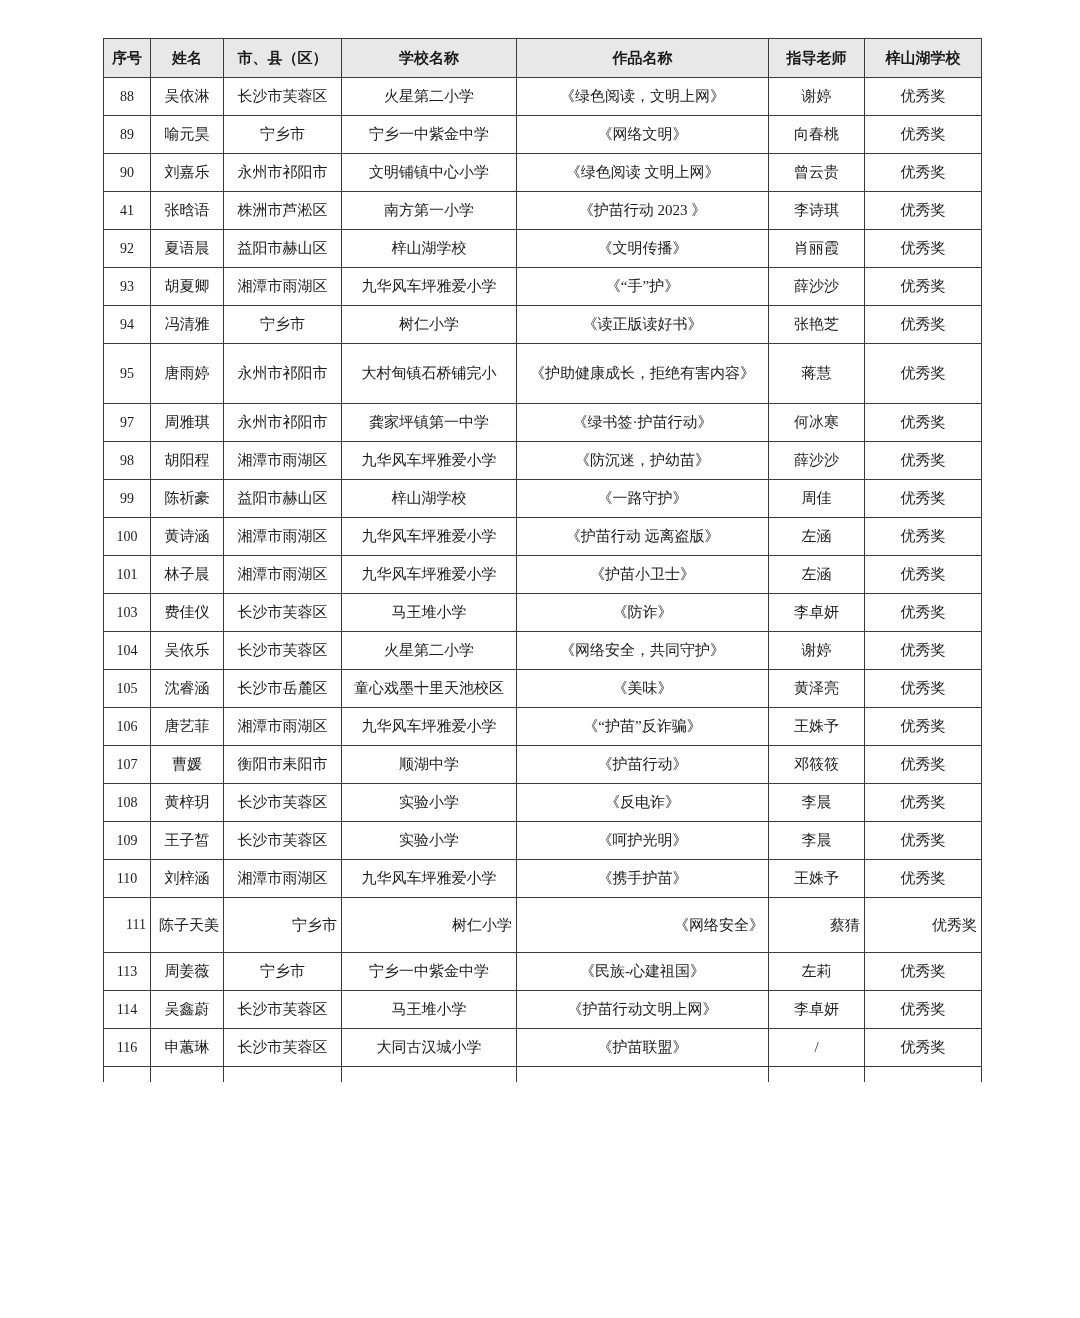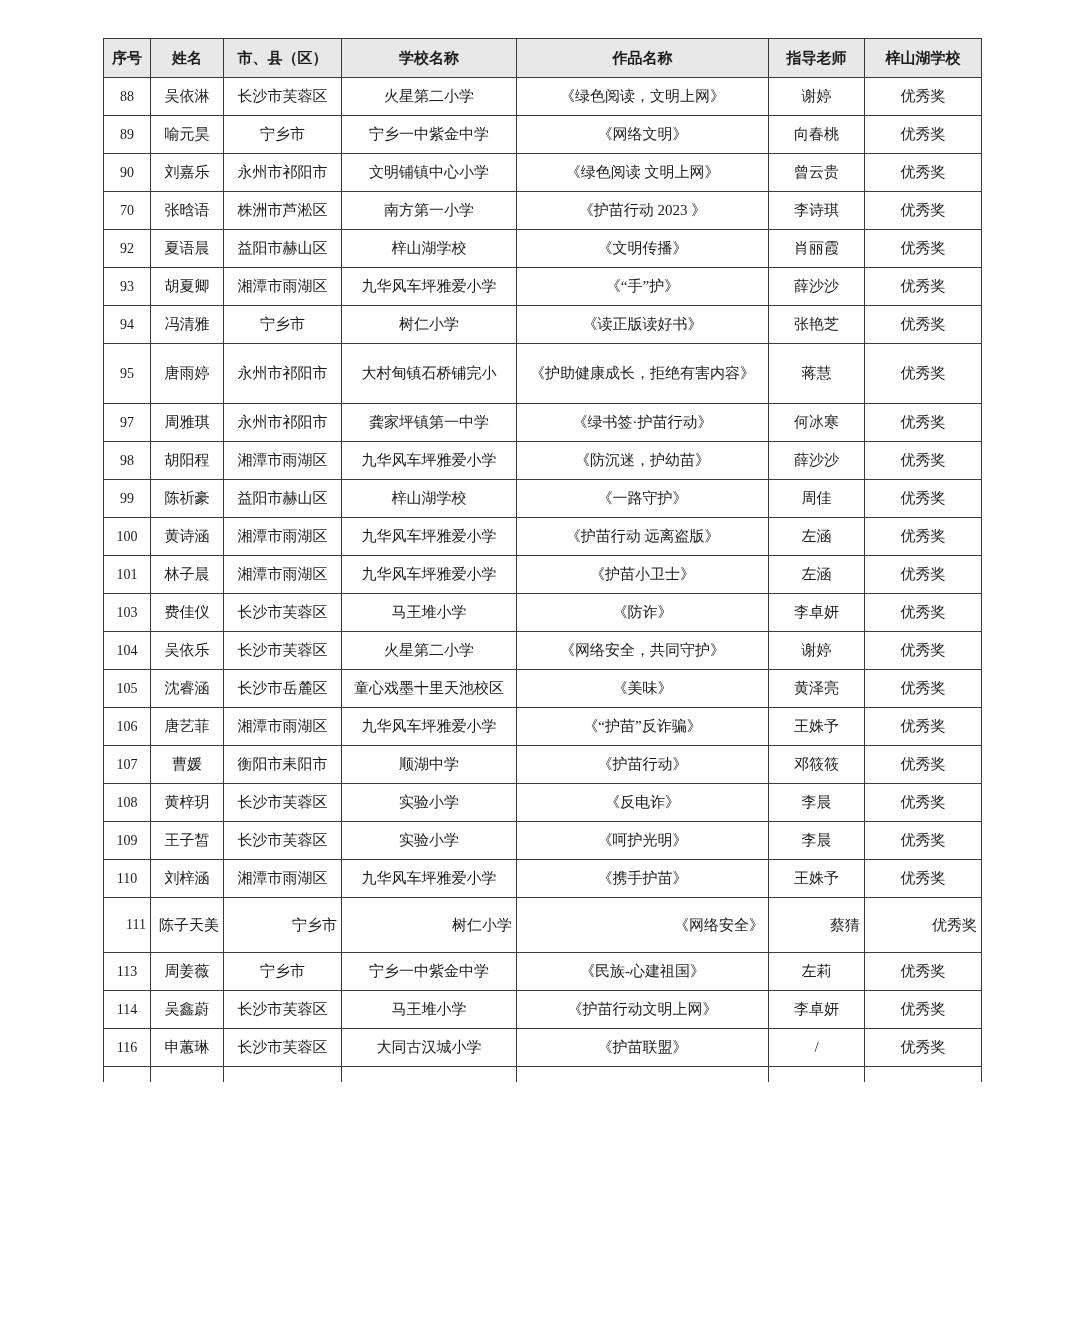--- a/index.html
+++ b/index.html
@@ -102,21 +102,21 @@
           <tr data-row="90">
             <td class="col-no">90</td>
             <td class="col-name">刘嘉乐</td>
             <td class="col-region">永州市祁阳市</td>
             <td class="col-school">文明铺镇中心小学</td>
             <td class="col-work">《绿色阅读 文明上网》</td>
             <td class="col-teacher">曾云贵</td>
             <td class="col-award">优秀奖</td>
           </tr>
           <tr data-row="91">
-            <td class="col-no">70</td>
+            <td class="col-no">41</td>
             <td class="col-name">张晗语</td>
             <td class="col-region">株洲市芦淞区</td>
             <td class="col-school">南方第一小学</td>
             <td class="col-work">《护苗行动 2023 》</td>
             <td class="col-teacher">李诗琪</td>
             <td class="col-award">优秀奖</td>
           </tr>
           <tr data-row="92">
             <td class="col-no">92</td>
             <td class="col-name">夏语晨</td>

